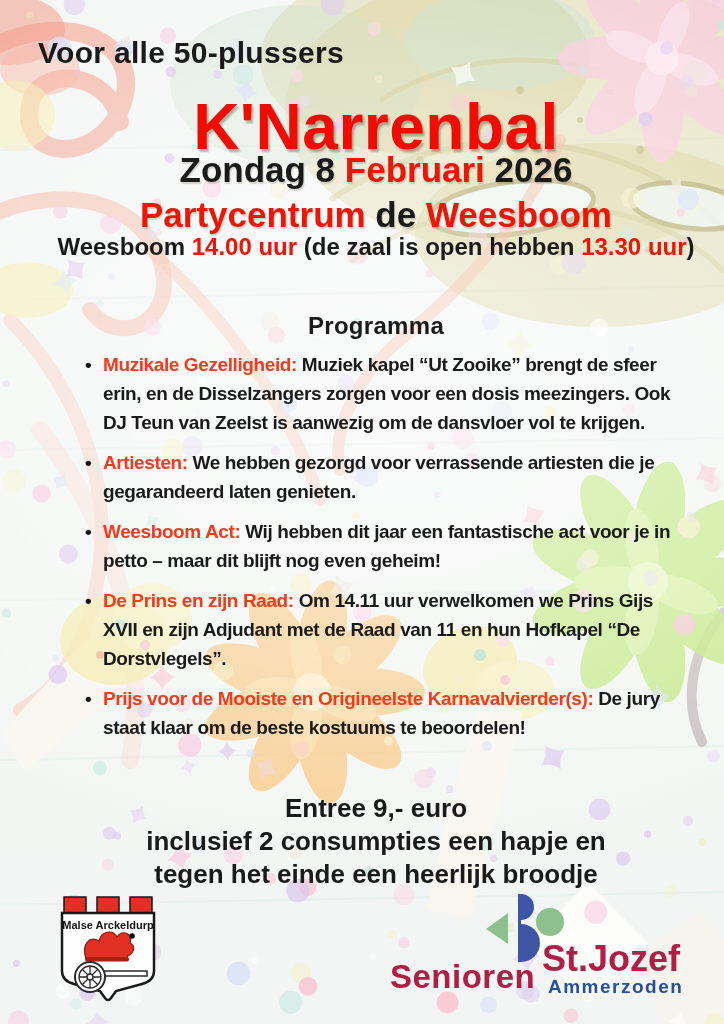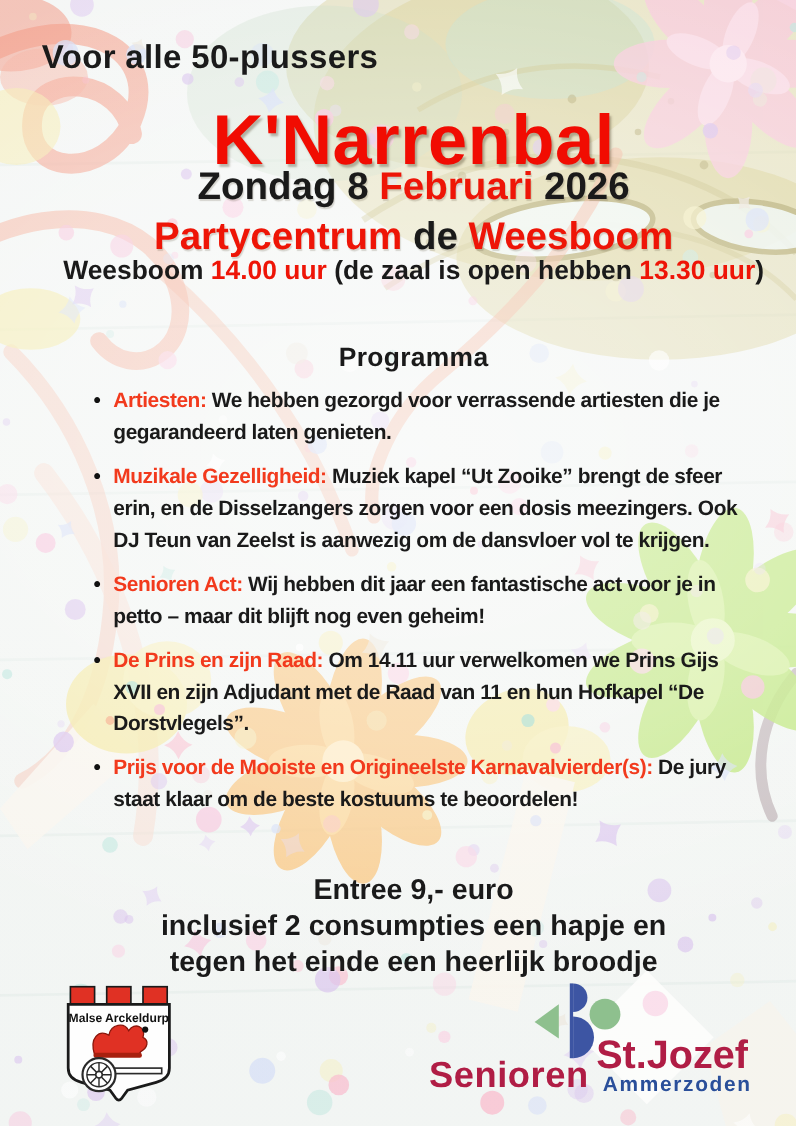--- a/index.html
+++ b/index.html
@@ -382,23 +382,23 @@
 
     <div class="center dateline"><span>Zondag 8 </span><span class="red">Februari</span><span> 2026</span></div>
 
     <div class="center venueline"><span class="red">Partycentrum</span><span> de </span><span class="red">Weesboom</span></div>
 
     <div class="center timeline"><span>Weesboom </span><span class="red">14.00 uur</span><span> (de zaal is open hebben </span><span class="red">13.30 uur</span><span>)</span></div>
 
     <div class="center program-heading">Programma</div>
 
     <ul class="program-list">
+      <li><span class="lead">Muzikale Gezelligheid:</span><span> Muziek kapel “Ut Zooike” brengt de sfeer erin, en de Disselzangers zorgen voor een dosis meezingers. Ook DJ Teun van Zeelst is aanwezig om de dansvloer vol te krijgen.</span></li>
       <li><span class="lead">Artiesten:</span><span> We hebben gezorgd voor verrassende artiesten die je gegarandeerd laten genieten.</span></li>
-      <li><span class="lead">Muzikale Gezelligheid:</span><span> Muziek kapel “Ut Zooike” brengt de sfeer erin, en de Disselzangers zorgen voor een dosis meezingers. Ook DJ Teun van Zeelst is aanwezig om de dansvloer vol te krijgen.</span></li>
-      <li><span class="lead">Senioren Act:</span><span> Wij hebben dit jaar een fantastische act voor je in petto – maar dit blijft nog even geheim!</span></li>
+      <li><span class="lead">Weesboom Act:</span><span> Wij hebben dit jaar een fantastische act voor je in petto – maar dit blijft nog even geheim!</span></li>
       <li><span class="lead">De Prins en zijn Raad:</span><span> Om 14.11 uur verwelkomen we Prins Gijs XVII en zijn Adjudant met de Raad van 11 en hun Hofkapel “De Dorstvlegels”.</span></li>
       <li><span class="lead">Prijs voor de Mooiste en Origineelste Karnavalvierder(s):</span><span> De jury staat klaar om de beste kostuums te beoordelen!</span></li>
     </ul>
 
     <div class="center entry">
       <div>Entree 9,- euro</div>
       <div>inclusief 2 consumpties een hapje en</div>
       <div>tegen het einde een heerlijk broodje</div>
     </div>
 

